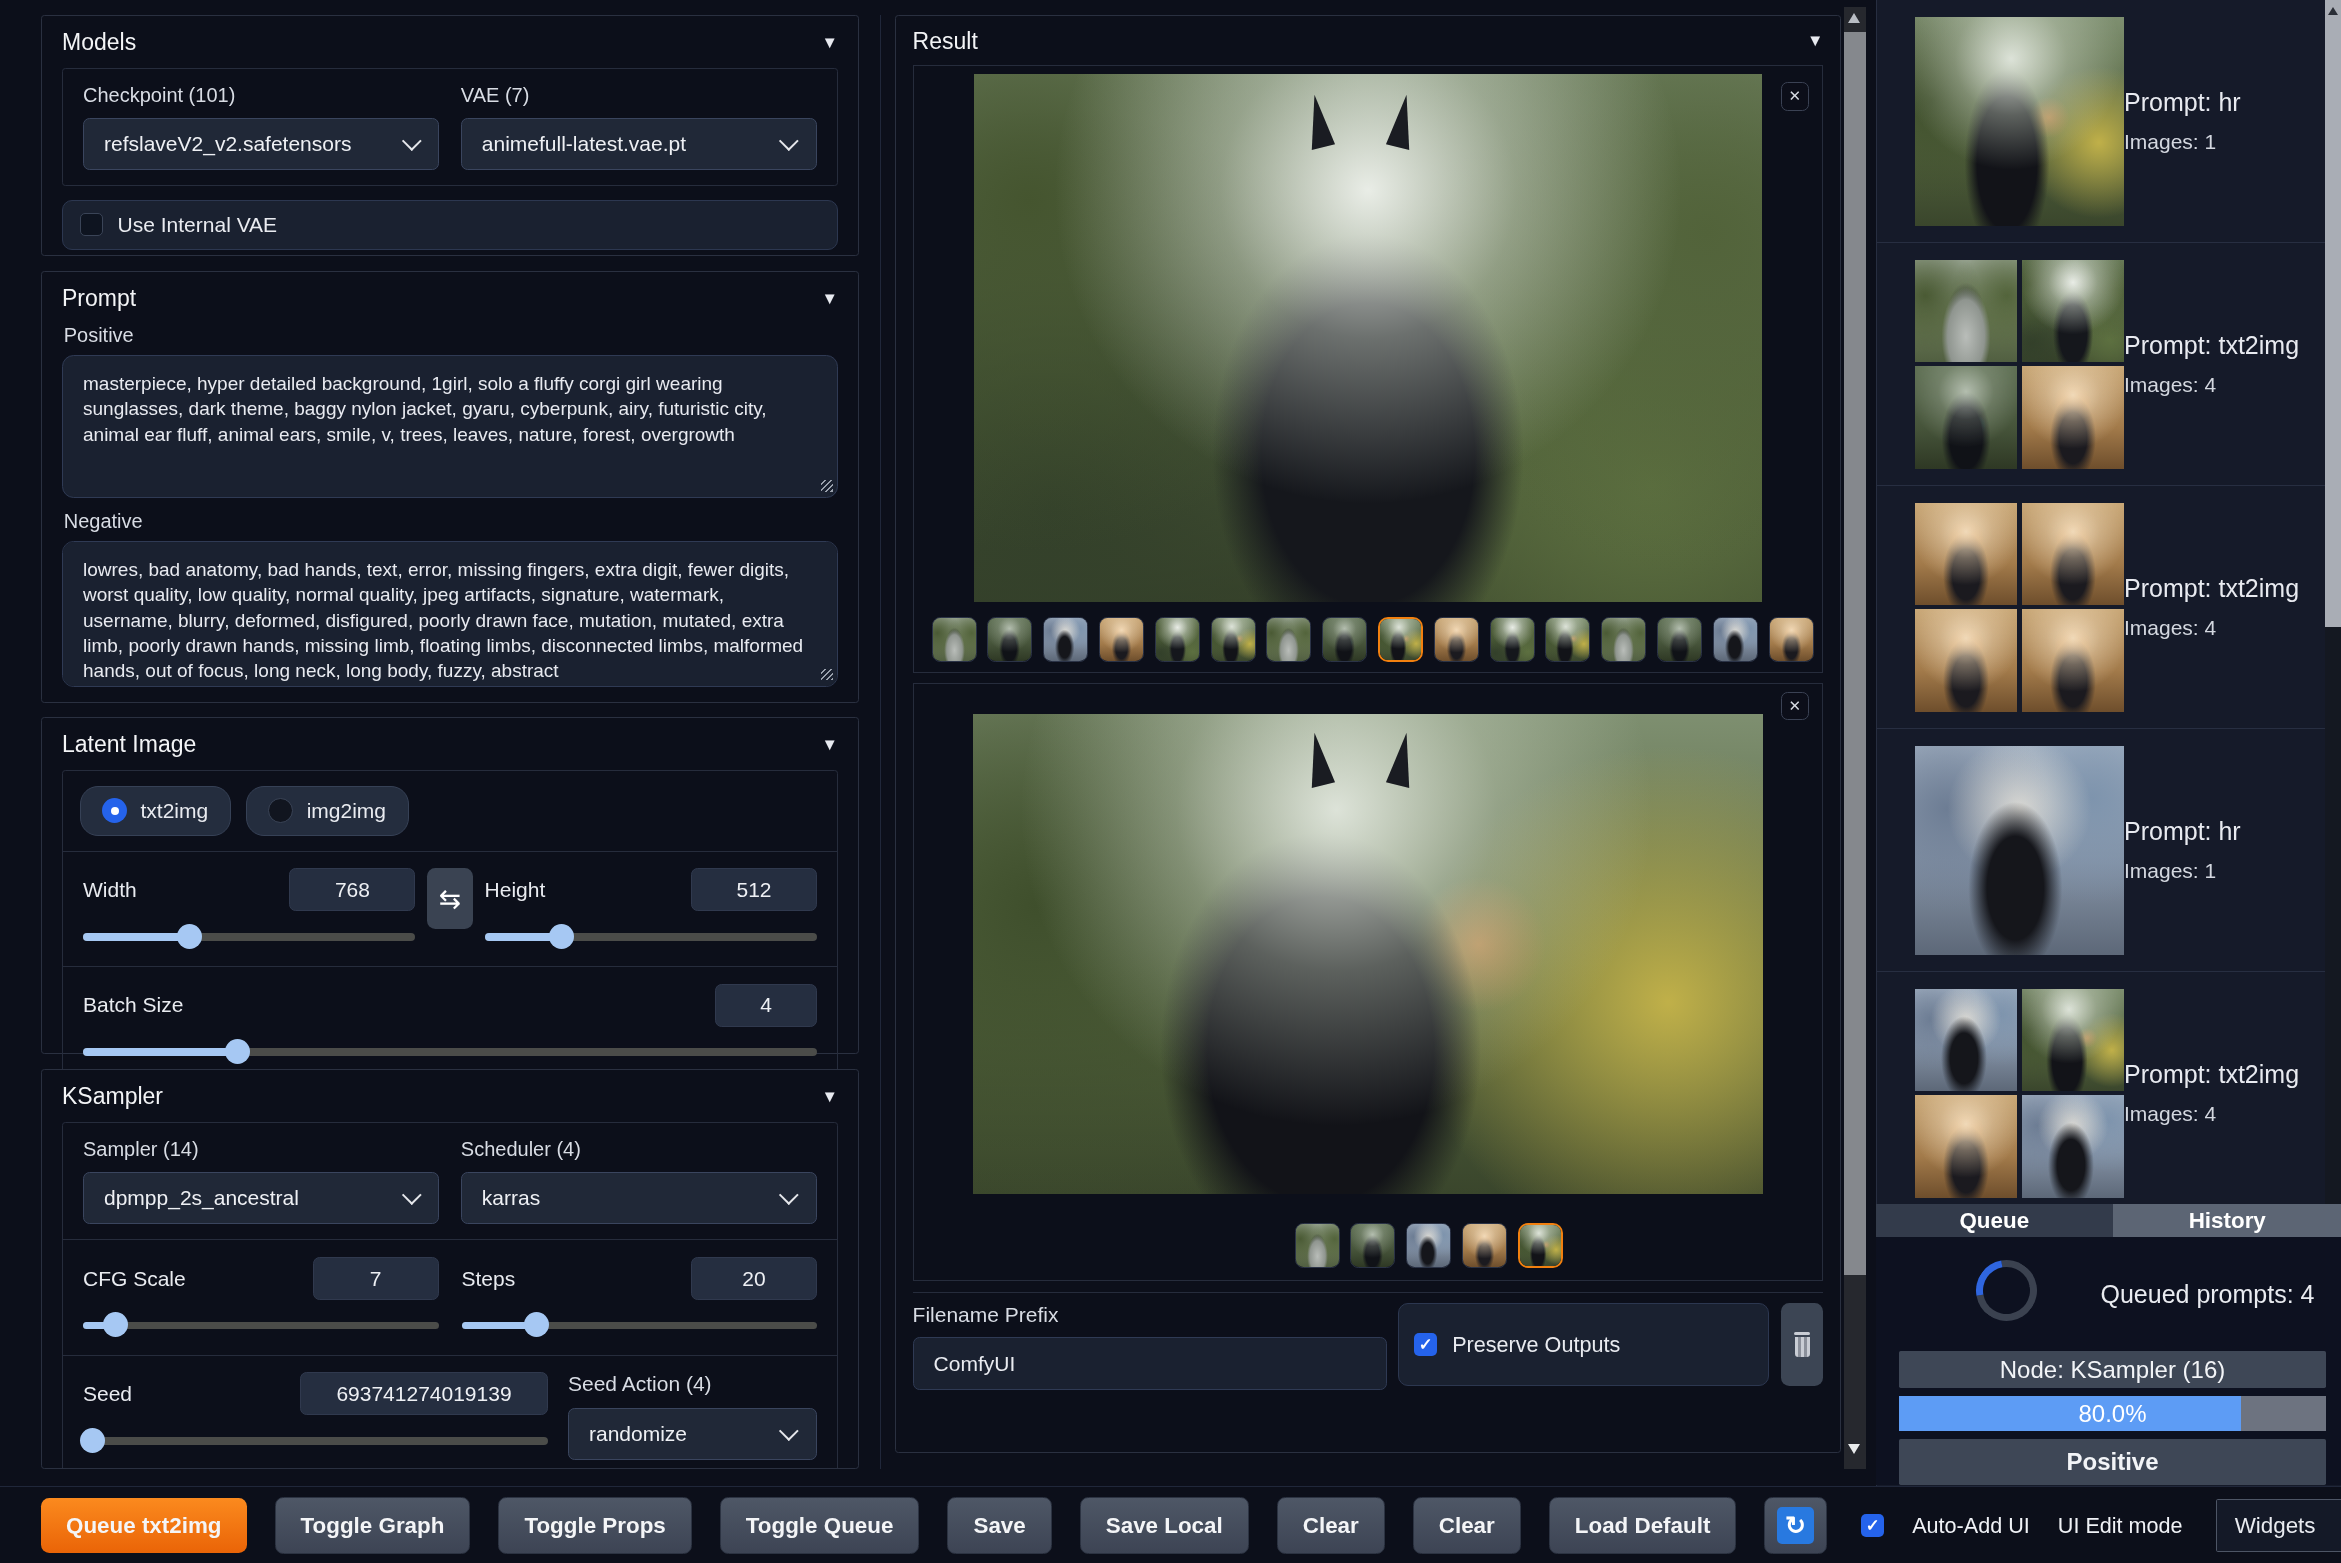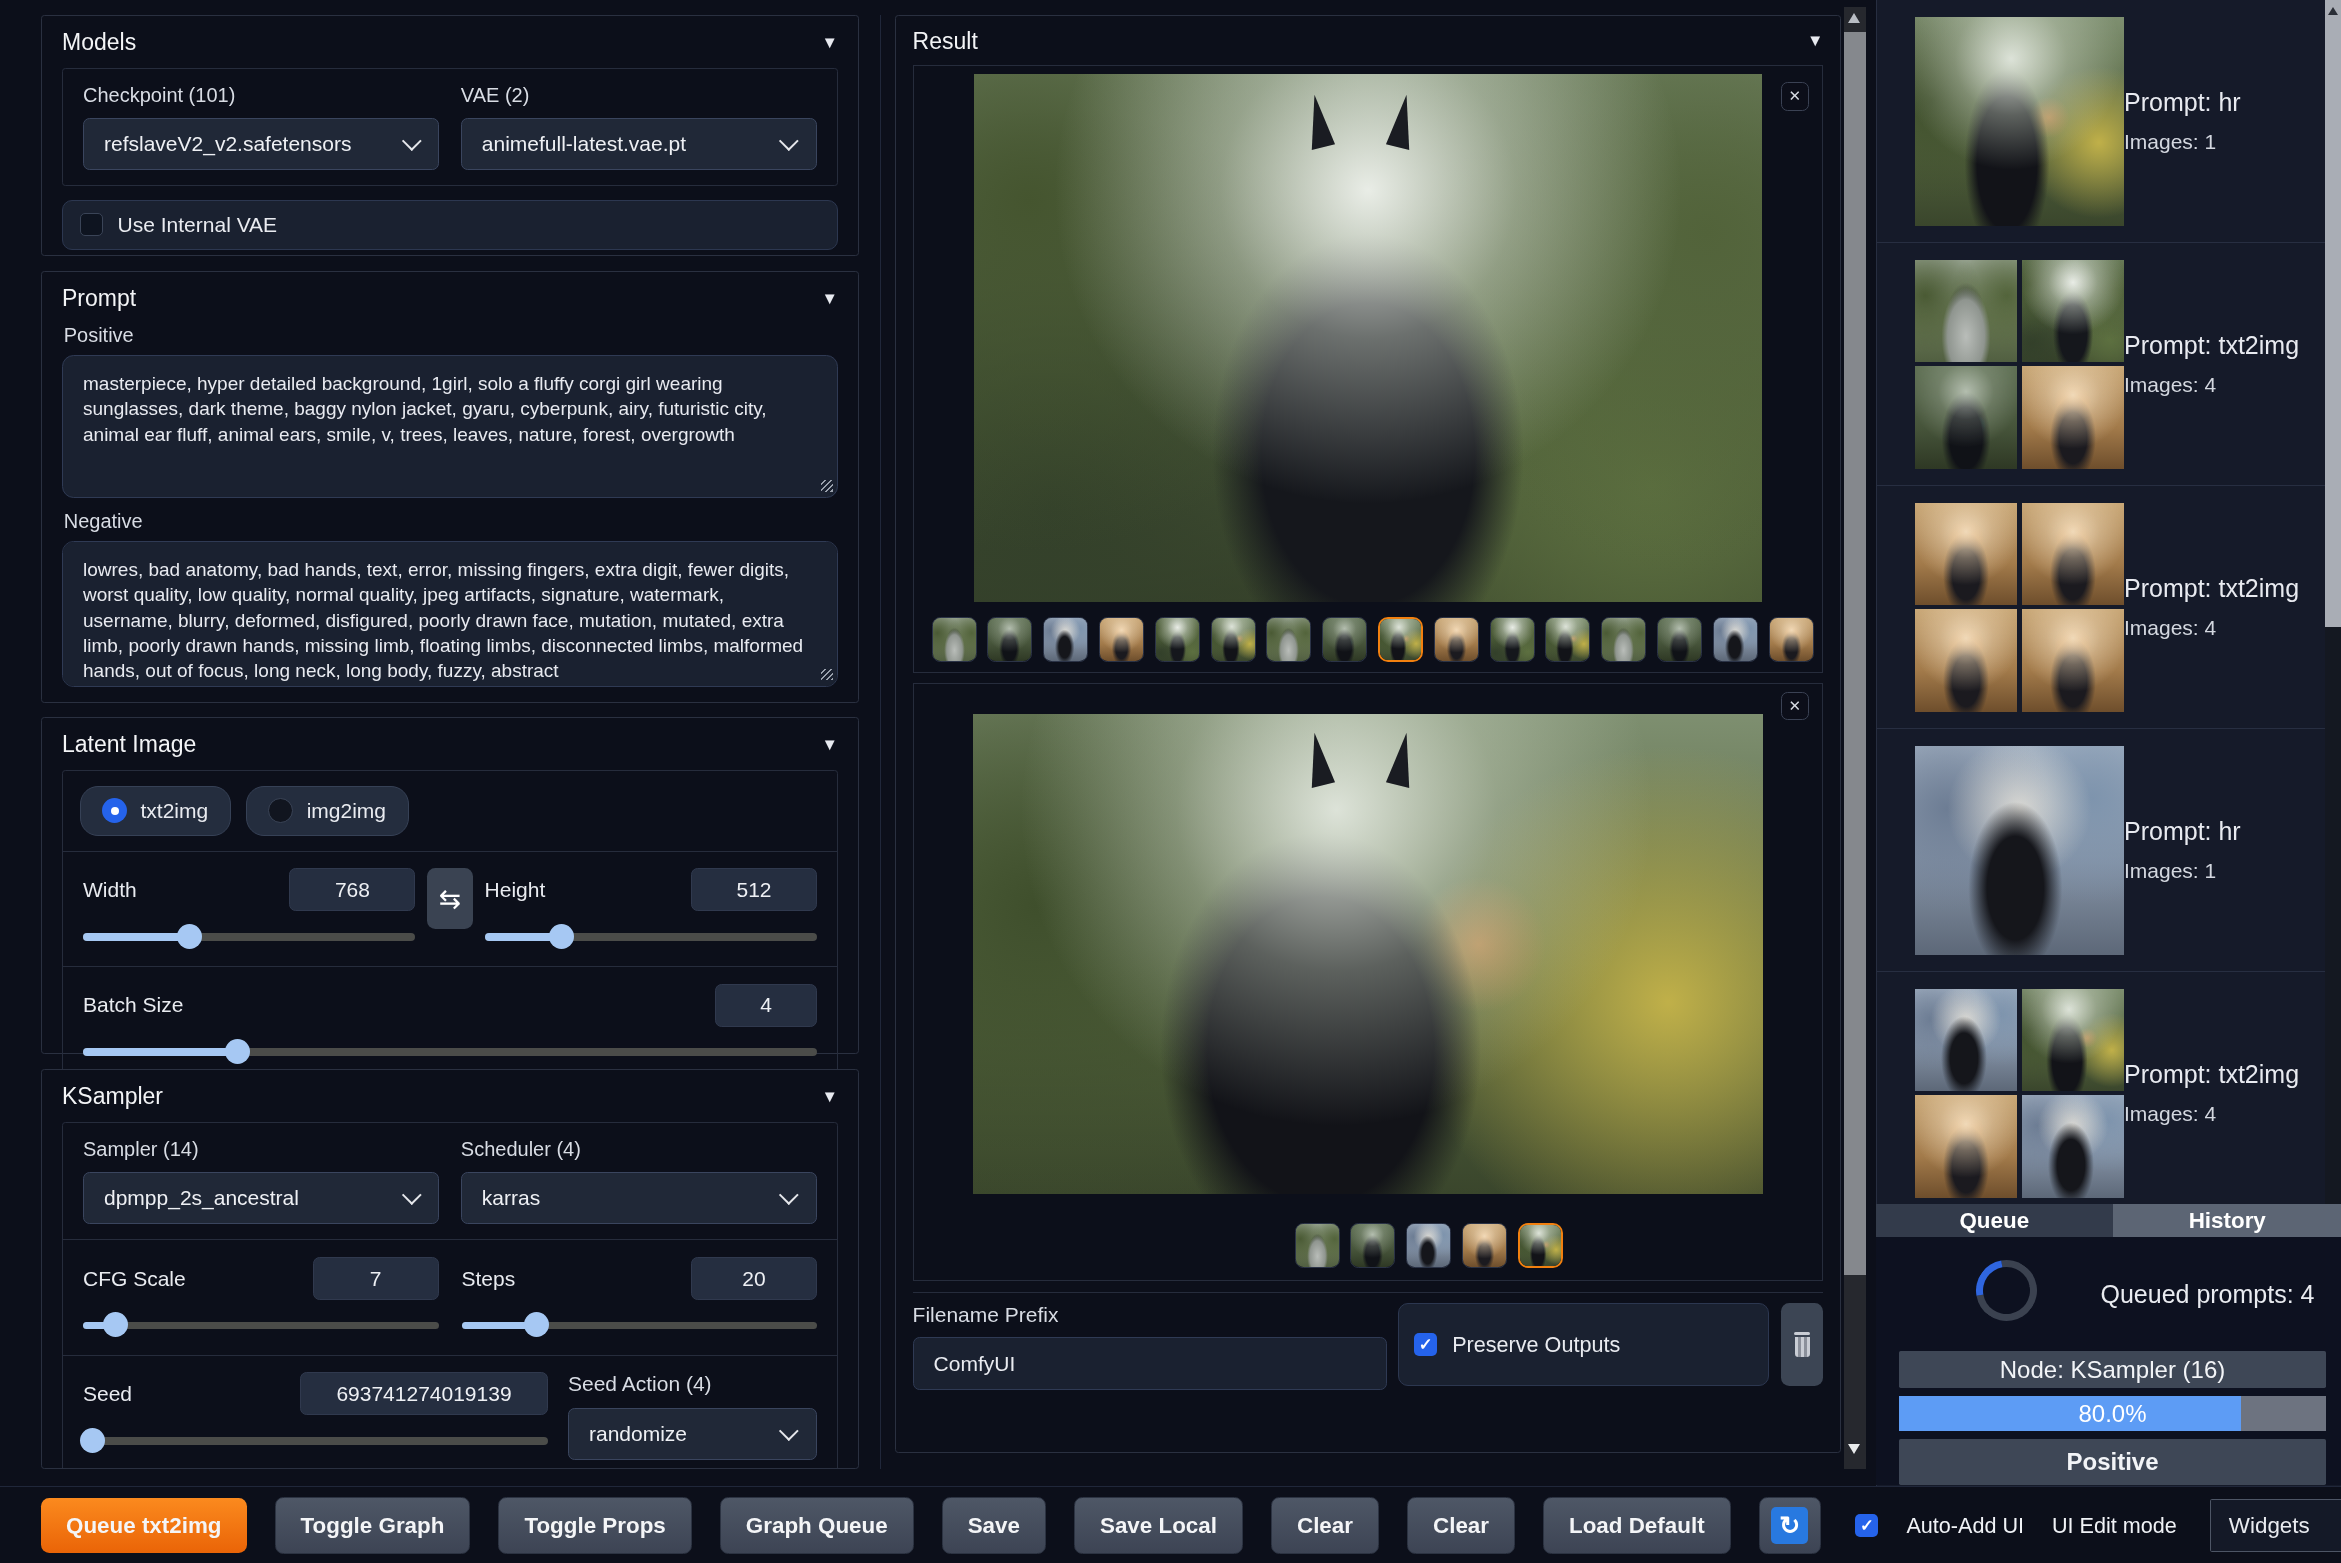--- a/index.html
+++ b/index.html
@@ -182,21 +182,21 @@
   <div class="group">
     <div class="gsection two-col" style="padding:15px 20px;">
       <div class="field">
         <div class="field-label">Checkpoint (101)</div>
         <div class="dropdown">
           <span>refslaveV2_v2.safetensors</span>
             <span class="chev"></span>
         </div>
       </div>
       <div class="field">
-        <div class="field-label">VAE (2)</div>
+        <div class="field-label">VAE (7)</div>
         <div class="dropdown">
           <span>animefull-latest.vae.pt</span>
             <span class="chev"></span>
         </div>
       </div>
     </div>
   </div>
   <div class="checkbox-row">
     <span class="cb"></span>
     <span>Use Internal VAE</span>
@@ -538,21 +538,21 @@
 
 <div id="side-scrollbar">
   <div id="side-sb-thumb"></div>
   <div id="side-sb-up"></div>
 </div>
 
 <div id="bottom-bar">
   <div class="bbtn orange">Queue txt2img</div>
   <div class="bbtn">Toggle Graph</div>
   <div class="bbtn">Toggle Props</div>
-  <div class="bbtn">Graph Queue</div>
+  <div class="bbtn">Toggle Queue</div>
   <div class="bbtn">Save</div>
   <div class="bbtn">Save Local</div>
   <div class="bbtn">Clear</div>
   <div class="bbtn">Clear</div>
   <div class="bbtn">Load Default</div>
   <div class="bbtn iconbtn">
     <span class="refresh-glyph">↻</span>
   </div>
   <span class="cb checked" style="margin-left:6.6px;">
       <span>✓</span>

